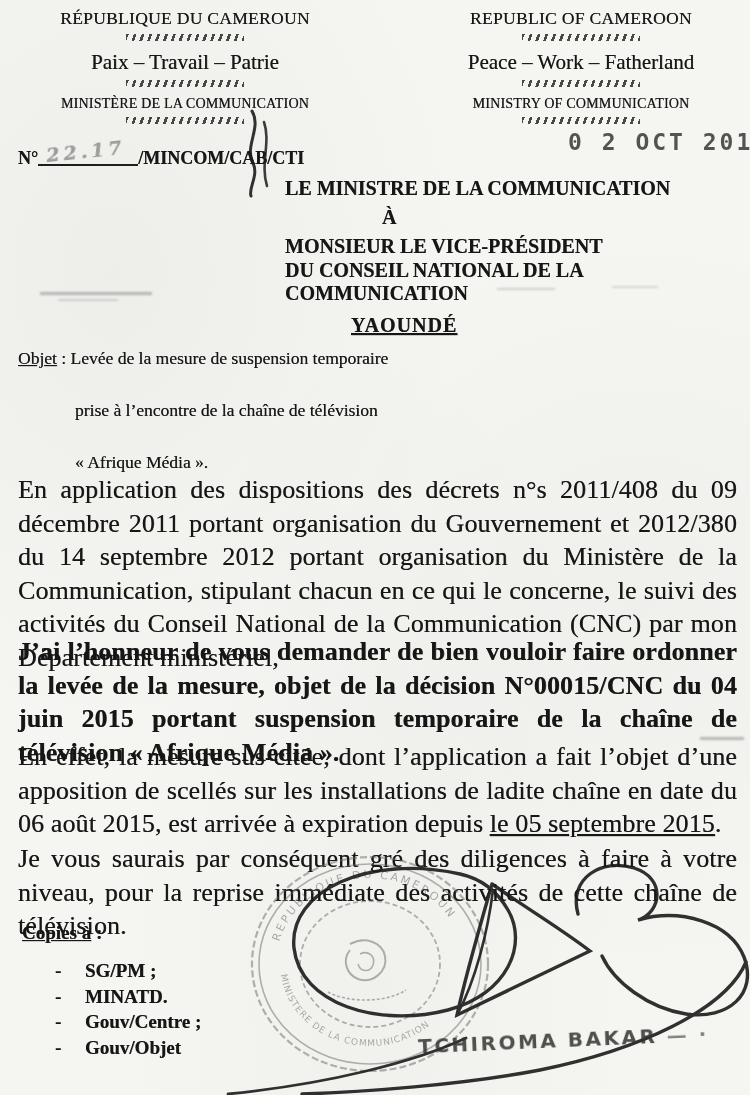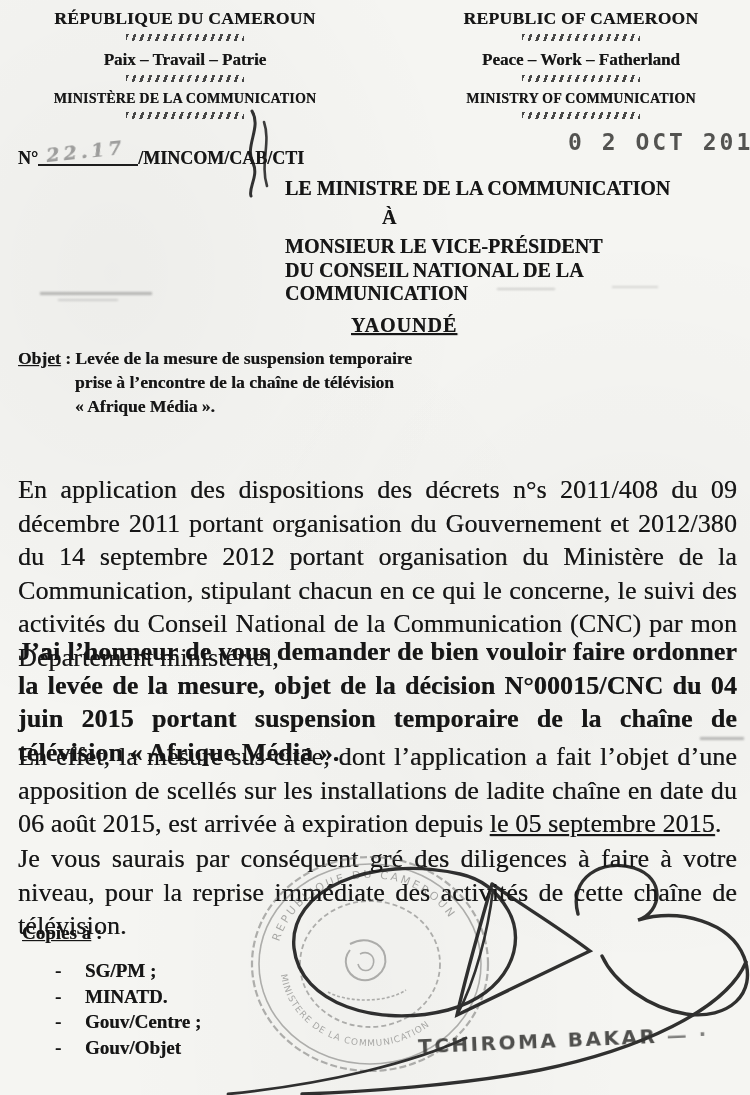--- a/index.html
+++ b/index.html
@@ -8,23 +8,23 @@
     background:
       radial-gradient(ellipse at 15% 25%, rgba(0,0,0,0.03), transparent 40%),
       radial-gradient(ellipse at 85% 55%, rgba(0,0,0,0.025), transparent 45%),
       radial-gradient(ellipse at 50% 90%, rgba(0,0,0,0.02), transparent 50%),
       #f5f5f2;
     font-family:"Liberation Serif", serif;
     color:#161616;
   }
   .ink{text-shadow:0.3px 0.3px 0.6px rgba(25,25,25,0.65);}
   .abs{position:absolute;}
-  .hdr{font-weight:bold;text-align:center;}
+  .hdr{font-weight:normal;text-align:center;}
   .hdr-country{font-size:17.5px;letter-spacing:0.3px;}
-  .hdr-motto{font-size:17px;margin-top:9px;}
+  .hdr-motto{font-size:21px;margin-top:9px;}
   .hdr-ministry{font-size:14px;margin-top:9px;letter-spacing:0.2px;}
   .dashes{
     width:118px;height:7px;margin:5px auto 0 auto;
     background:repeating-linear-gradient(110deg,#2a2a2a 0 2.6px,transparent 2.6px 7.4px);
     opacity:0.85;filter:blur(0.2px);
   }
   .date-stamp{
     font-family:"DejaVu Sans Mono", monospace;font-weight:bold;
     font-size:23px;letter-spacing:3px;color:#30302e;opacity:0.82;
     filter:blur(0.35px);white-space:nowrap;
@@ -32,23 +32,23 @@
   .ref-line{font-size:18px;font-weight:bold;white-space:nowrap;}
   .ref-blank{display:inline-block;width:100px;border-bottom:2px solid #1d1d1d;position:relative;height:18px;vertical-align:-2px;}
   .ref-hand{
     position:absolute;left:8px;top:-6px;font-family:"DejaVu Serif",serif;
     font-style:italic;font-size:19px;color:#5b5b5b;opacity:0.55;
     transform:rotate(-6deg);letter-spacing:4px;filter:blur(0.4px);white-space:nowrap;
   }
   .addr{font-weight:bold;font-size:20px;line-height:23.5px;}
   .addr-a{margin:5px 0 6px 97px;}
   .addr-city{margin:8px 0 0 66px;letter-spacing:1px;text-decoration:underline;}
-  .subject{font-size:17.5px;line-height:24px;font-weight:bold;}
+  .subject{font-size:17.5px;line-height:24px;font-weight:normal;}
   .subject .lbl{text-decoration:underline;}
-  .subject .cont{margin-left:57px;}
+  .subject .cont{margin-left:57px;margin-top:28px;}
   .para{width:719px;text-align:justify;font-size:26px;line-height:33.5px;letter-spacing:0.1px;margin-top:33px;}
   .u{text-decoration:underline;}
   .copies-label{font-size:19px;font-weight:bold;}
   .copies-label .lbl{text-decoration:underline;}
   .copies-list{font-size:19px;font-weight:bold;line-height:25.5px;}
   .copies-row{display:flex;}
   .copies-dash{width:30px;margin-left:33px;}
   .stamp-name{
     font-family:"DejaVu Sans", sans-serif;font-weight:bold;font-size:20px;
     letter-spacing:2.5px;color:#333331;opacity:0.85;transform:rotate(-2.5deg);

